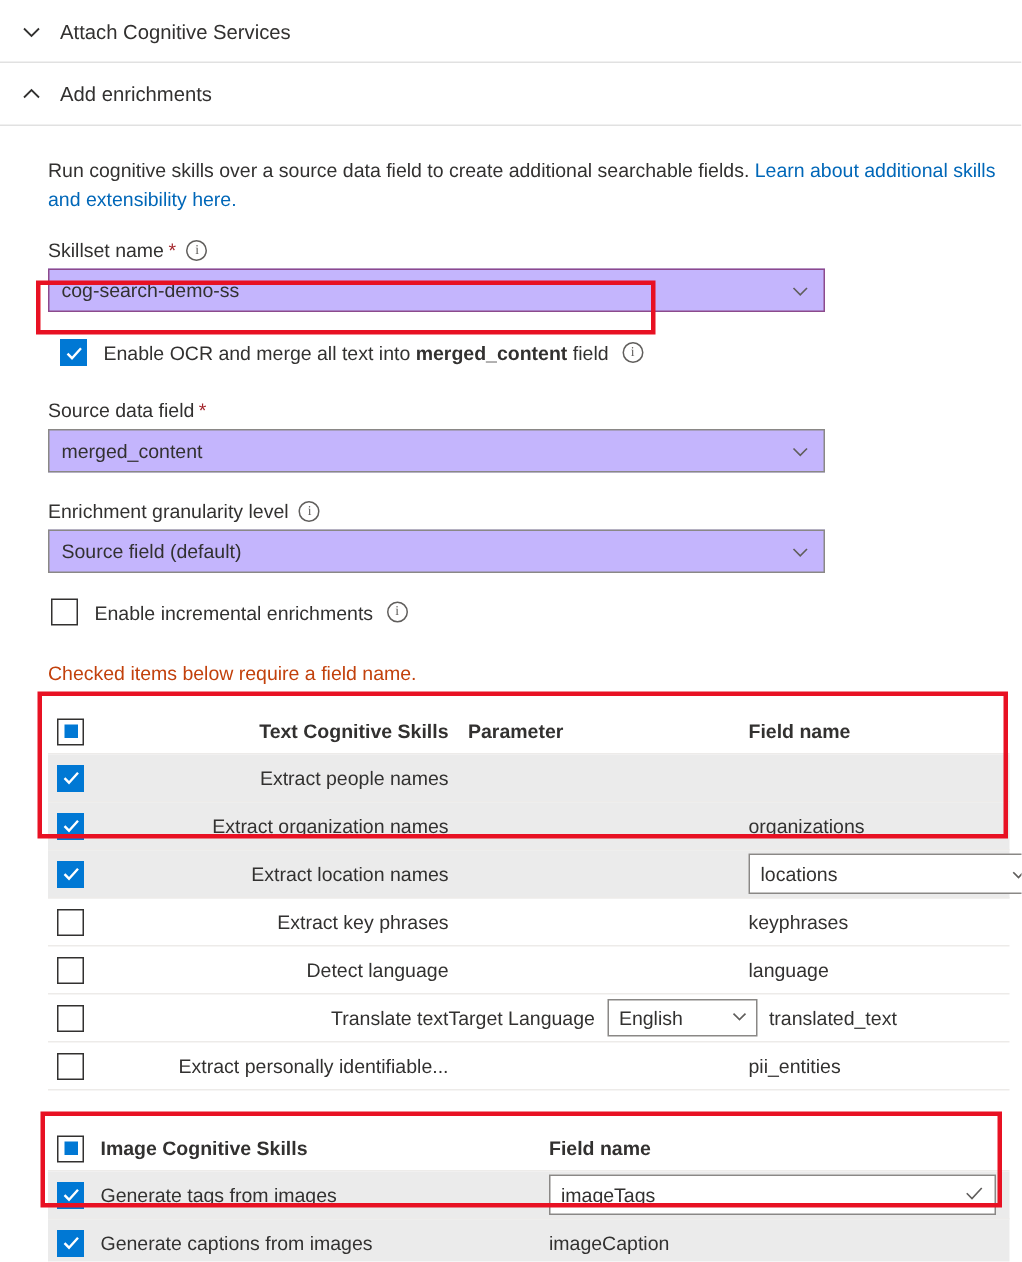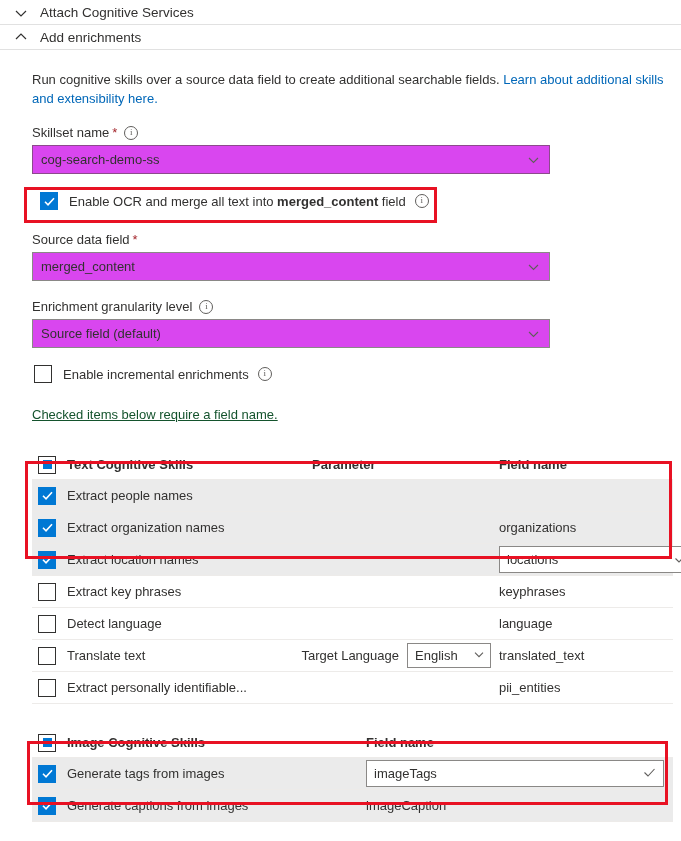--- a/index.html
+++ b/index.html
@@ -16,21 +16,21 @@
     font-family: "Liberation Sans", sans-serif;
     font-size: 13px;
     color: #323130;
     overflow: hidden;
   }
 
   
   .section-head {
     display: flex;
     align-items: center;
-    height: 25px;
+    height: 42px;
     padding-left: 10px;
     border-bottom: 1px solid #e1e1e1;
     cursor: pointer;
   }
   .section-head.first { border-top: 1px solid #ffffff; }
   .chev {
     width: 22px;
     height: 22px;
     flex: 0 0 22px;
     display: flex;
@@ -89,21 +89,21 @@
     flex: 0 0 14px;
     cursor: pointer;
     padding-bottom: 1px;
   }
 
   .combo {
     position: relative;
     height: 29px;
     width: 518px;
     border: 1px solid #8a8886;
-    background: #d946ef;
+    background: #c4b5fd;
     display: flex;
     align-items: center;
     padding: 0 30px 0 8px;
     font-size: 13px;
     color: #323130;
     cursor: pointer;
   }
   .combo.accent { border-color: #8c4a8c; }
   .combo .caret {
     position: absolute;
@@ -225,21 +225,21 @@
     right: 7px;
     top: 50%;
     transform: translateY(-50%);
     color: #605e5c;
   }
 
   
   .mini-select {
     position: relative;
     height: 25px;
-    width: 84px;
+    width: 100px;
     border: 1px solid #8a8886;
     background: #ffffff;
     display: flex;
     align-items: center;
     padding: 0 22px 0 7px;
     font-size: 13px;
     color: #323130;
     cursor: pointer;
     margin-left: 8px;
   }
@@ -252,21 +252,21 @@
   }
 
   
   .annot {
     position: absolute;
     border: 3px solid #e81123;
     pointer-events: none;
     z-index: 20;
   }
 
-  .note { font-size: 13px; color: #14532d; text-decoration: underline; }
+  .note { font-size: 13px; color: #c2410c; }
 </style>
 </head>
 <body>
 
 <div class="section-head first">
   <span class="chev">
     <svg width="14" height="14" viewBox="0 0 14 14">
         <path d="M2 5 L7 10 L12 5" fill="none" stroke="currentColor" stroke-width="1.2"></path>
       </svg>
   </span>
@@ -343,21 +343,21 @@
   </div>
 
   <div class="cb-row" style="margin-top:15px; height:22px; padding-left:2px;">
     <span class="cb"></span>
     <span class="cb-label">Enable incremental enrichments</span>
     <span class="info-icon" style="margin-left:9px;">i</span>
   </div>
 
   <div class="note" style="margin-top:22px;">Checked items below require a field name.</div>
 
-  <div class="skills-table" style="margin-top:28px;">
+  <div class="skills-table" style="margin-top:17px;text-align:right;">
     <div class="tr header">
       <div class="c-check">
         <span class="cb indet">
             <span class="sq"></span>
           </span>
       </div>
       <div class="c-name">Text Cognitive Skills</div>
       <div class="c-param">Parameter</div>
       <div class="c-field">Field name</div>
     </div>

